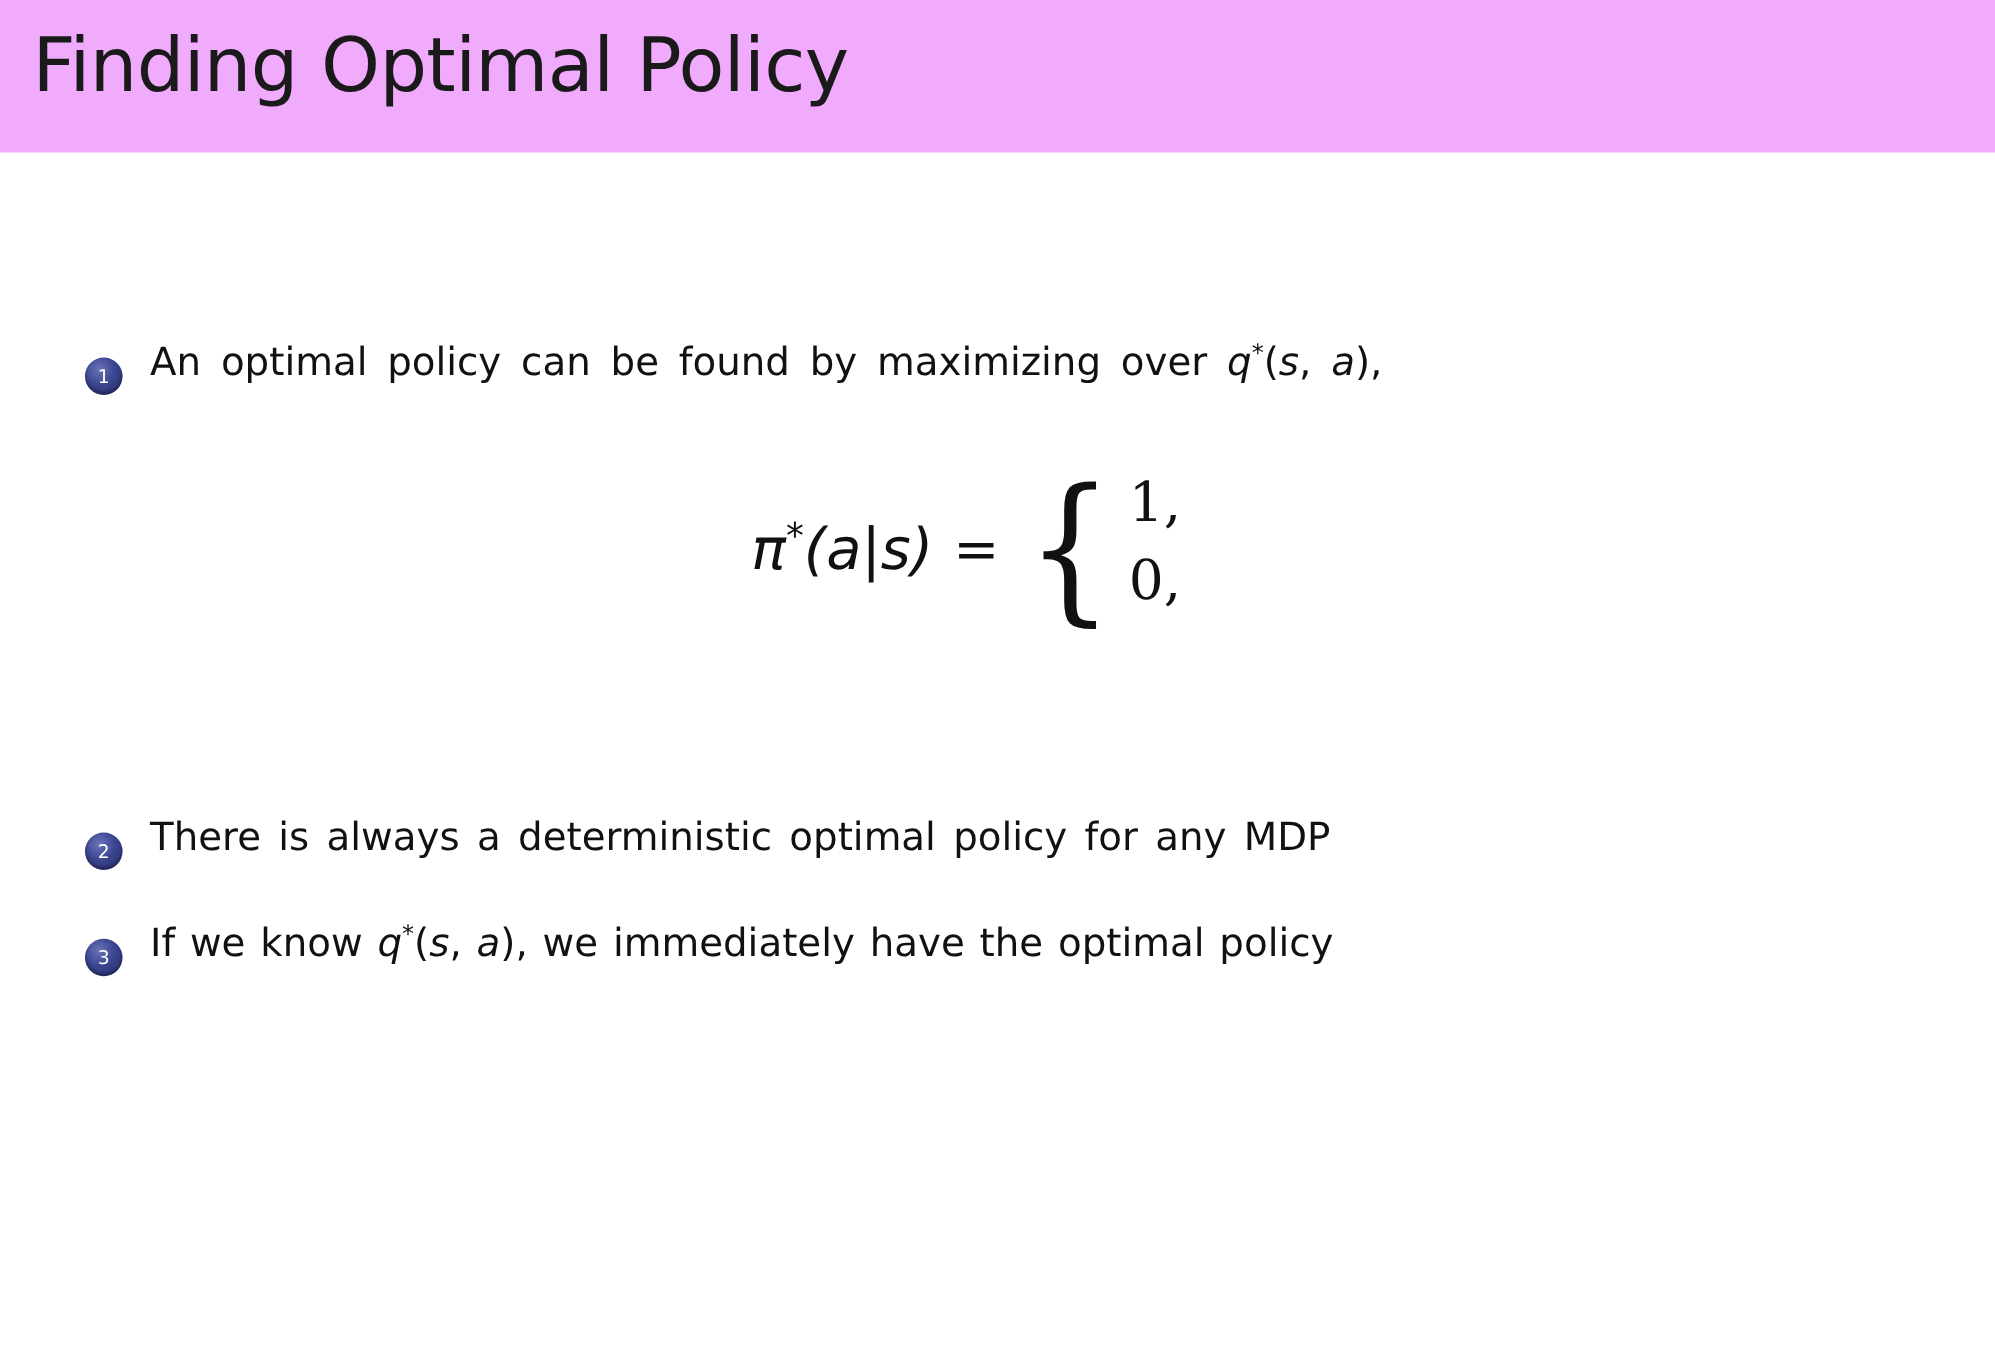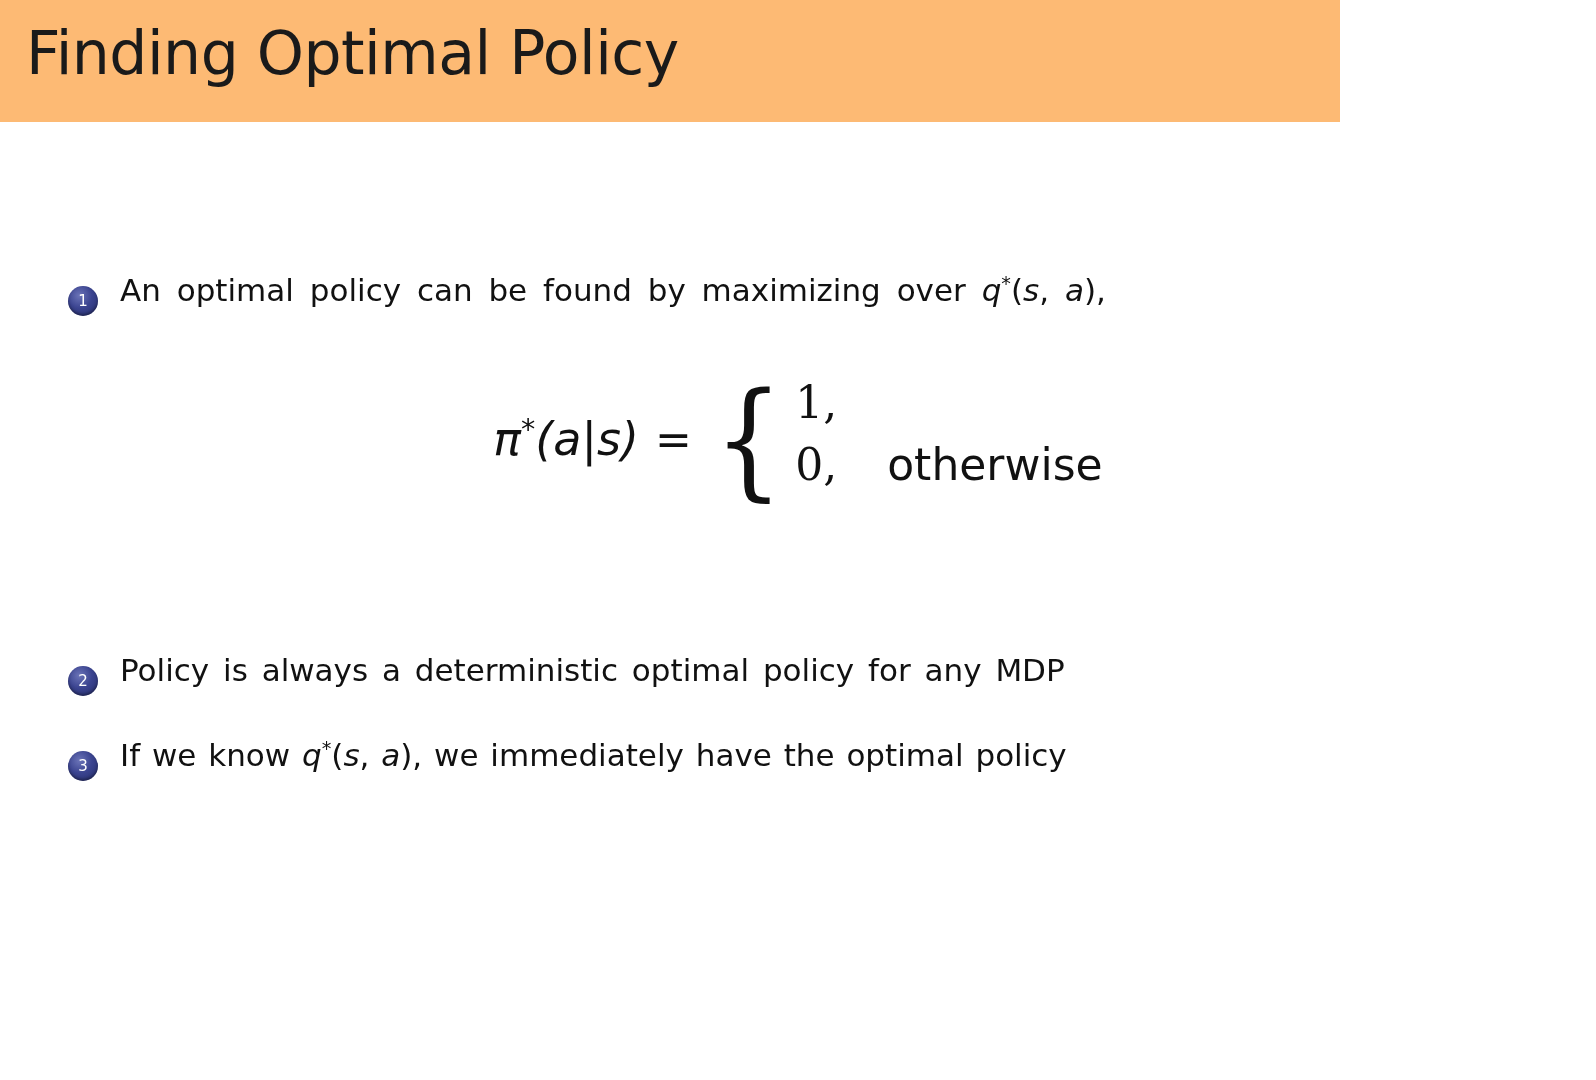--- a/index.html
+++ b/index.html
@@ -18,23 +18,23 @@
     position: relative;
     width: 1596px;
     height: 1080px;
     background: #ffffff;
   }
 
   .title-bar {
     position: absolute;
     left: 0;
     top: 0;
-    width: 1340px;
+    width: 1596px;
     height: 122px;
-    background: #fdba74;
+    background: #f0abfc;
     box-sizing: border-box;
   }
 
   .slide-title {
     position: absolute;
     left: 26px;
     top: 18px;
     font-size: 60px;
     font-weight: 400;
     color: #1a1a1a;
@@ -199,29 +199,28 @@
       <span class="eq" aria-hidden="true">
         <span class="lhs">π<sup class="star">*</sup>(<span class="it">a</span>|<span class="it">s</span>)</span>
         <span class="eqsign">=</span>
         <span class="brace">{</span>
         <span class="cases">
           <span class="case-row">
             <span class="case-val">1,</span>
           </span>
           <span class="case-row">
             <span class="case-val">0,</span>
-            <span class="case-cond">otherwise</span>
           </span>
         </span>
       </span>
     </div>
 
     <div class="item item2">
       <div class="bullet">2</div>
-      <div class="item-text">Policy is always a deterministic optimal policy for any MDP</div>
+      <div class="item-text">There is always a deterministic optimal policy for any MDP</div>
     </div>
 
     <div class="item item3">
       <div class="bullet">3</div>
       <div class="item-text">
         <span class="sr-only">If we know q*(s, a), we immediately have the optimal policy</span>
         <span aria-hidden="true">If&nbsp;we&nbsp;know&nbsp;<span class="it">q</span><sup class="star">*</sup>(<span class="it">s</span>,&nbsp;<span class="it">a</span>),&nbsp;we&nbsp;immediately&nbsp;have&nbsp;the&nbsp;optimal&nbsp;policy</span>
       </div>
     </div>
 

